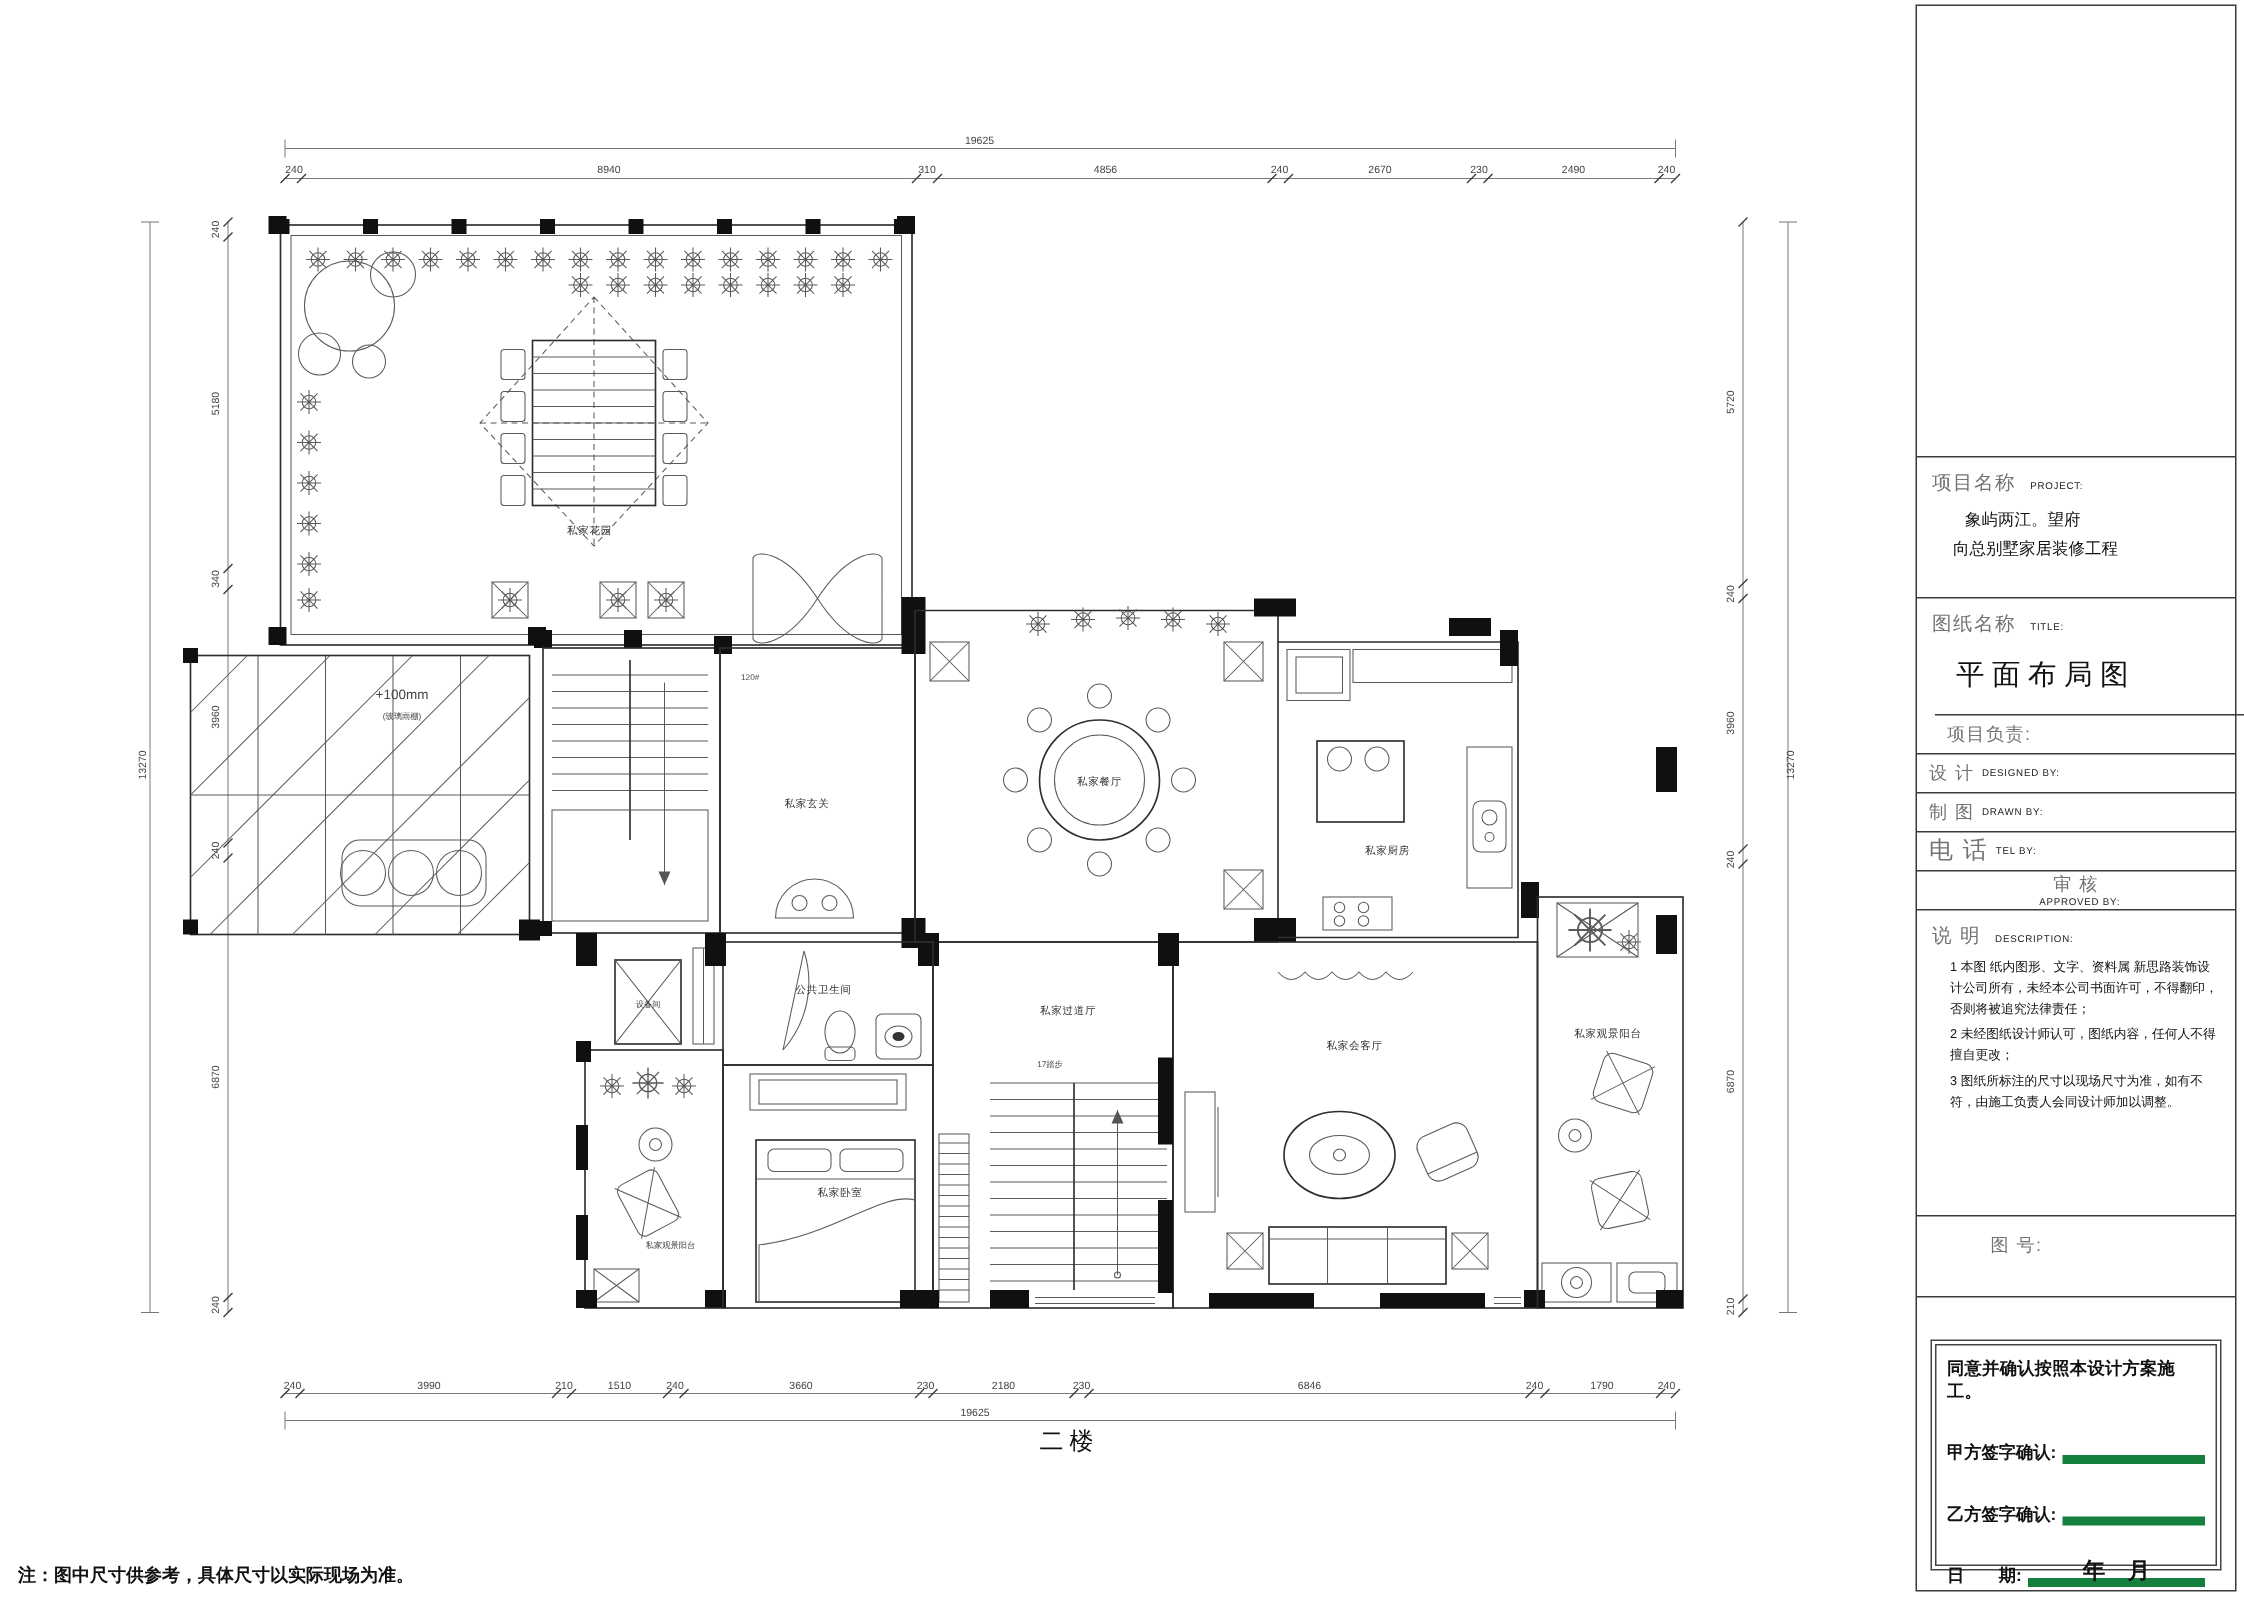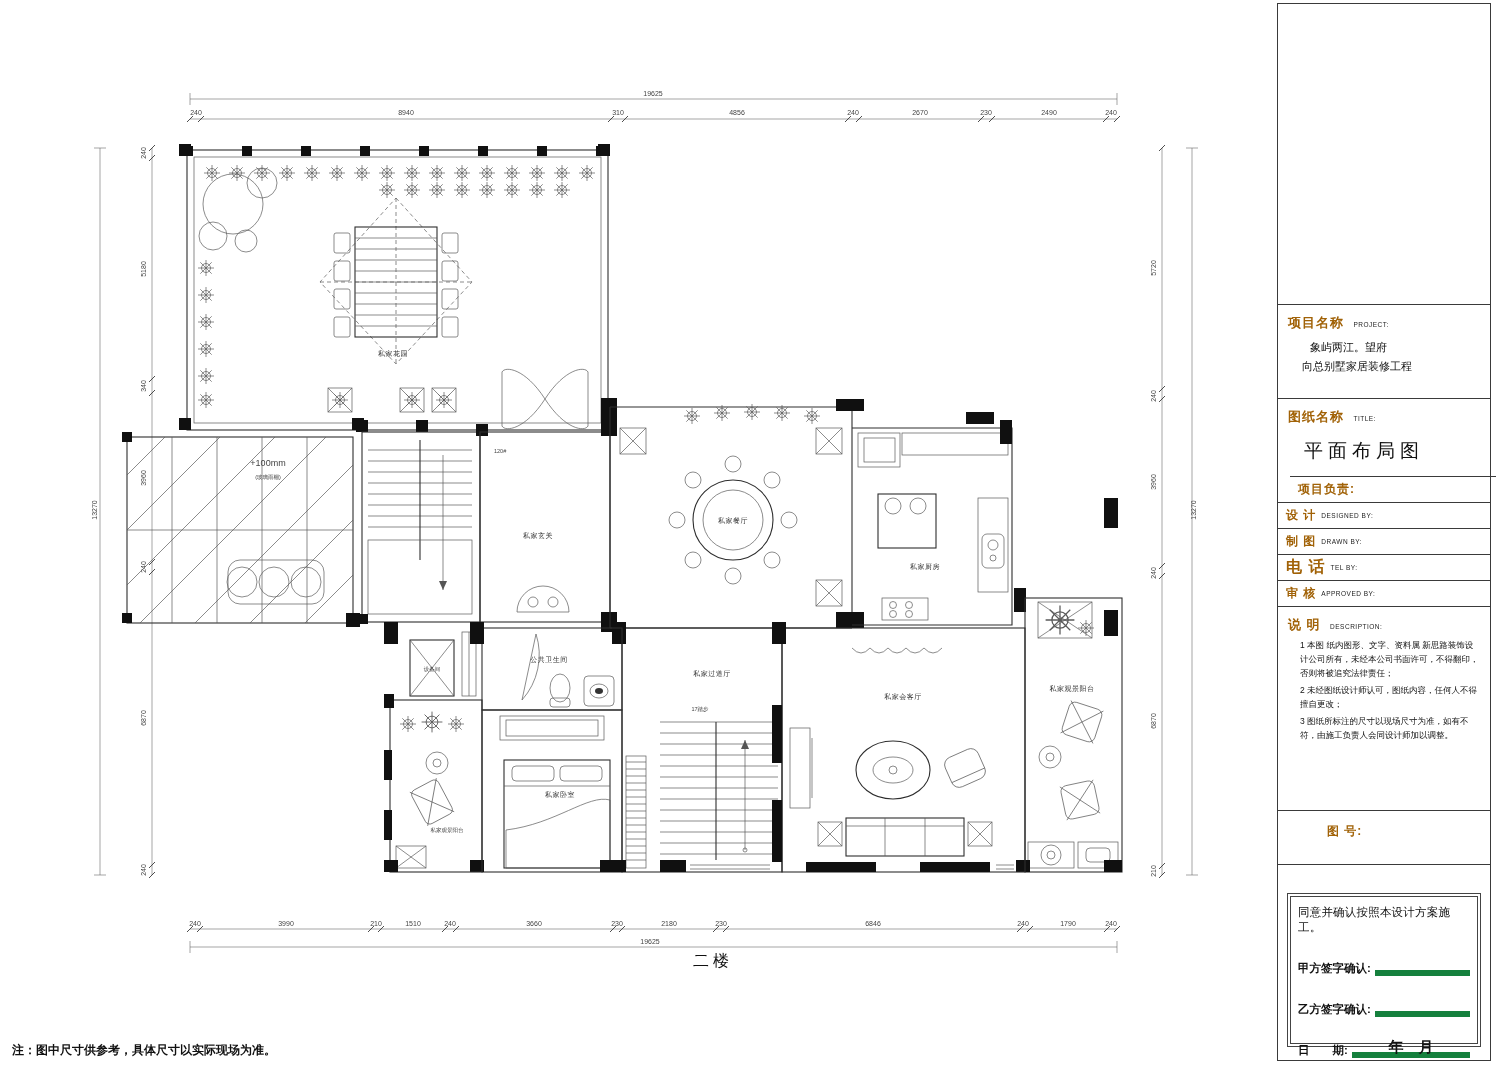--- a/index.html
+++ b/index.html
@@ -13,32 +13,32 @@
   .blk{fill:#101010;stroke:none;}
   .dimln{stroke:#6a6a6a;stroke-width:.6;fill:none;}
   .tick{stroke:#3a3a3a;stroke-width:.9;fill:none;}
   .dimtx{font-size:7px;fill:#444;}
   .lbl{font-size:7px;fill:#333;letter-spacing:.5px;}
   .tiny{font-size:5.5px;fill:#444;}
   
   .panel{position:absolute;left:1277px;top:3px;width:214px;height:1058px;
          border:1px solid #3a3a3a;background:#fff;box-sizing:border-box;}
   .sect{position:absolute;left:0;width:100%;border-top:1px solid #3a3a3a;box-sizing:border-box;}
-  .cnlab{font-size:13px;font-weight:700;letter-spacing:1px;color:#a16207;}
+  .cnlab{font-size:13px;font-weight:400;letter-spacing:1px;color:#737373;}
   .enlab{font-size:6.5px;color:#222;margin-left:5px;letter-spacing:.5px;}
   .logo{position:absolute;left:0;top:55px;width:100%;display:flex;align-items:center;justify-content:center;gap:6px;}
   .brand .cn{font-size:23px;font-weight:700;letter-spacing:1px;color:#000;}
   .brand .en{font-size:8.5px;letter-spacing:2.2px;color:#000;margin-top:1px;text-align:center;}
   .row{position:absolute;left:0;width:100%;height:26px;border-top:1px solid #3a3a3a;
        display:flex;align-items:center;padding:0 8px;box-sizing:border-box;}
   .desc{font-size:8.5px;line-height:1.65;color:#111;padding:4px 10px 0 12px;}
   .desc .item{margin-bottom:3px;}
   .sigbox{position:absolute;left:9px;top:28px;width:194px;height:154px;border:1px solid #444;padding:2px;box-sizing:border-box;}
   .sigin{width:100%;height:100%;border:1px solid #444;box-sizing:border-box;padding:8px 7px 0 7px;}
-  .sigst{font-size:11.5px;font-weight:400;color:#111;letter-spacing:.2px;}
+  .sigst{font-size:11.5px;font-weight:700;color:#111;letter-spacing:.2px;}
   .sigrow{display:flex;align-items:flex-end;margin-top:21px;font-size:11.5px;font-weight:700;color:#111;white-space:nowrap;}
   .sigline{flex:1;border-bottom:6px solid #15803d;margin-left:4px;height:14px;text-align:center;
            font-size:15px;font-weight:700;color:#111;}
   .floorlab{position:absolute;left:693px;top:951px;width:76px;
             font-size:16px;letter-spacing:4px;color:#111;}
   .sheetnote{position:absolute;left:12px;top:1042px;font-size:12px;font-weight:700;color:#111;}
 </style>
 </head>
 <body>
 
@@ -399,21 +399,21 @@
     <span class="enlab">DESIGNED BY:</span>
   </div>
   <div class="row" style="top:524px;">
     <span class="cnlab" style="font-size:12px;">制  图</span>
     <span class="enlab">DRAWN BY:</span>
   </div>
   <div class="row" style="top:550px;">
     <span class="cnlab" style="font-size:16px;">电  话</span>
     <span class="enlab">TEL BY:</span>
   </div>
-  <div class="row" style="top:576px;">
+  <div class="row" style="top:576px;flex-direction:column;">
     <span class="cnlab" style="font-size:12px;">审  核</span>
     <span class="enlab">APPROVED BY:</span>
   </div>
 
   <div class="sect" style="top:602px;height:204px;padding:8px 0 0 10px;">
     <span class="cnlab">说  明</span>
     <span class="enlab">DESCRIPTION:</span>
     <div class="desc">
       <div class="item">1 本图 纸内图形、文字、资料属 新思路装饰设计公司所有，未经本公司书面许可，不得翻印，否则将被追究法律责任；</div>
       <div class="item">2 未经图纸设计师认可，图纸内容，任何人不得擅自更改；</div>

